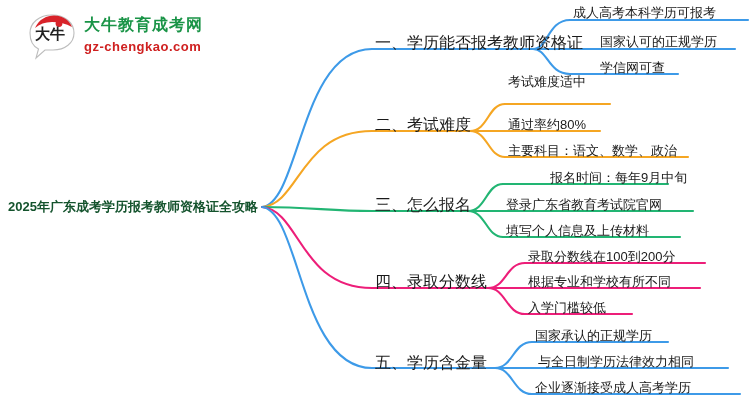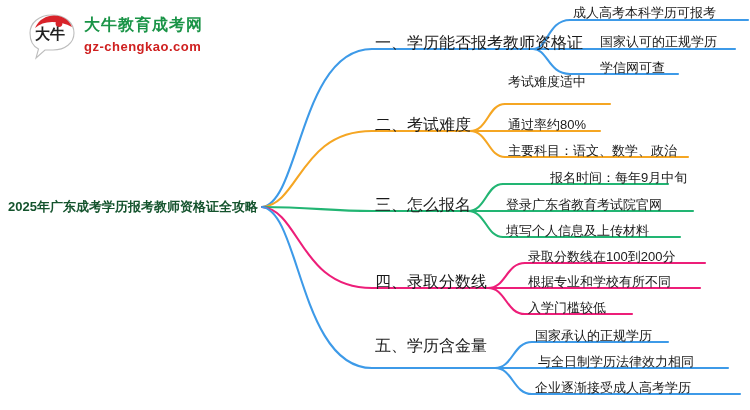--- a/index.html
+++ b/index.html
@@ -173,18 +173,18 @@
   <div class="node branch-label" style="left:375px; top:197px;">三、怎么报名</div>
   <div class="node leaf-label" style="left:506px; top:171px;margin-left:44px;">报名时间：每年9月中旬</div>
   <div class="node leaf-label" style="left:506px; top:198px;">登录广东省教育考试院官网</div>
   <div class="node leaf-label" style="left:506px; top:224px;">填写个人信息及上传材料</div>
 
   <div class="node branch-label" style="left:375px; top:274px;">四、录取分数线</div>
   <div class="node leaf-label" style="left:528px; top:250px;">录取分数线在100到200分</div>
   <div class="node leaf-label" style="left:528px; top:275px;">根据专业和学校有所不同</div>
   <div class="node leaf-label" style="left:528px; top:301px;">入学门槛较低</div>
 
-  <div class="node branch-label" style="left:375px; top:339px;font-family:Liberation Mono, monospace;">五、学历含金量</div>
+  <div class="node branch-label" style="left:375px; top:355px;">五、学历含金量</div>
   <div class="node leaf-label" style="left:535px; top:329px;">国家承认的正规学历</div>
   <div class="node leaf-label" style="left:538px; top:355px;text-align:right;">与全日制学历法律效力相同</div>
   <div class="node leaf-label" style="left:535px; top:381px;">企业逐渐接受成人高考学历</div>
 
 </div>
 
 </body></html>

